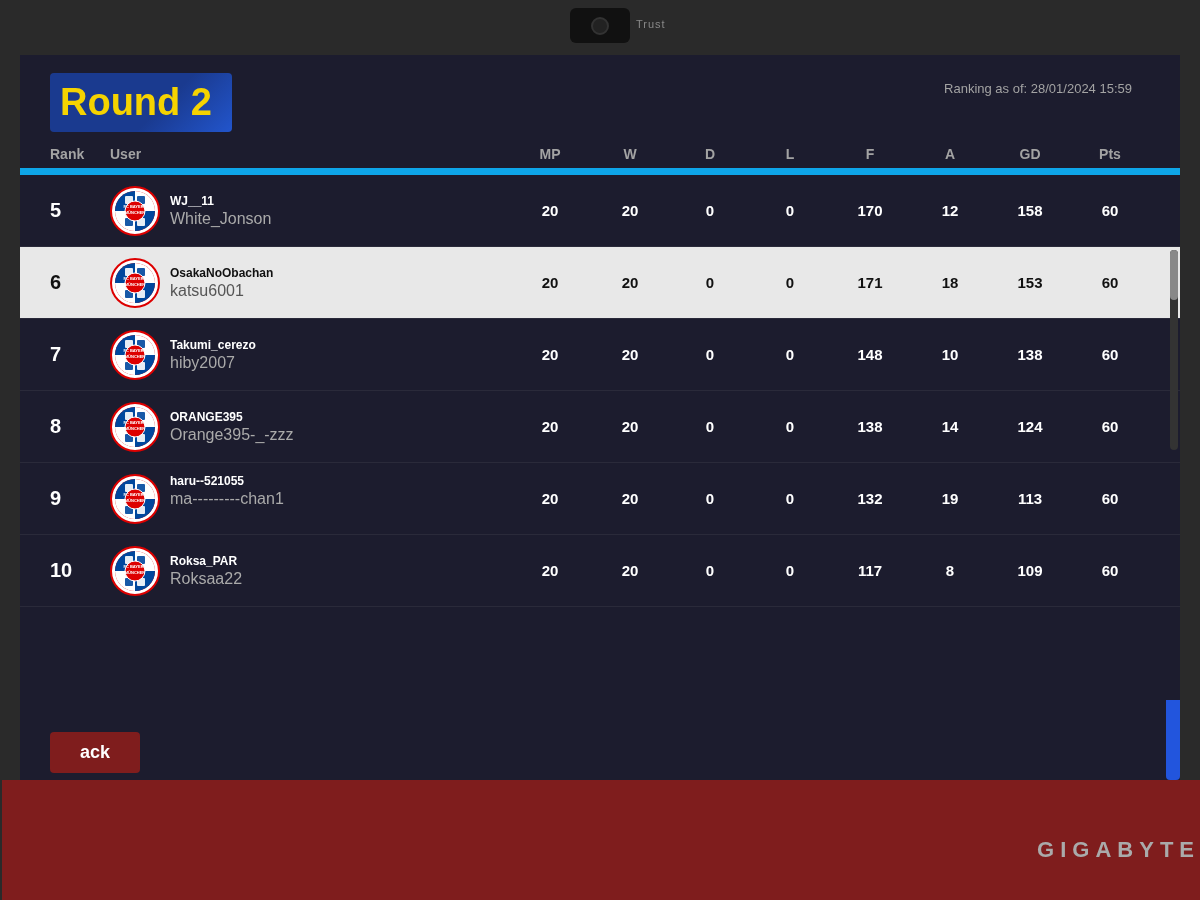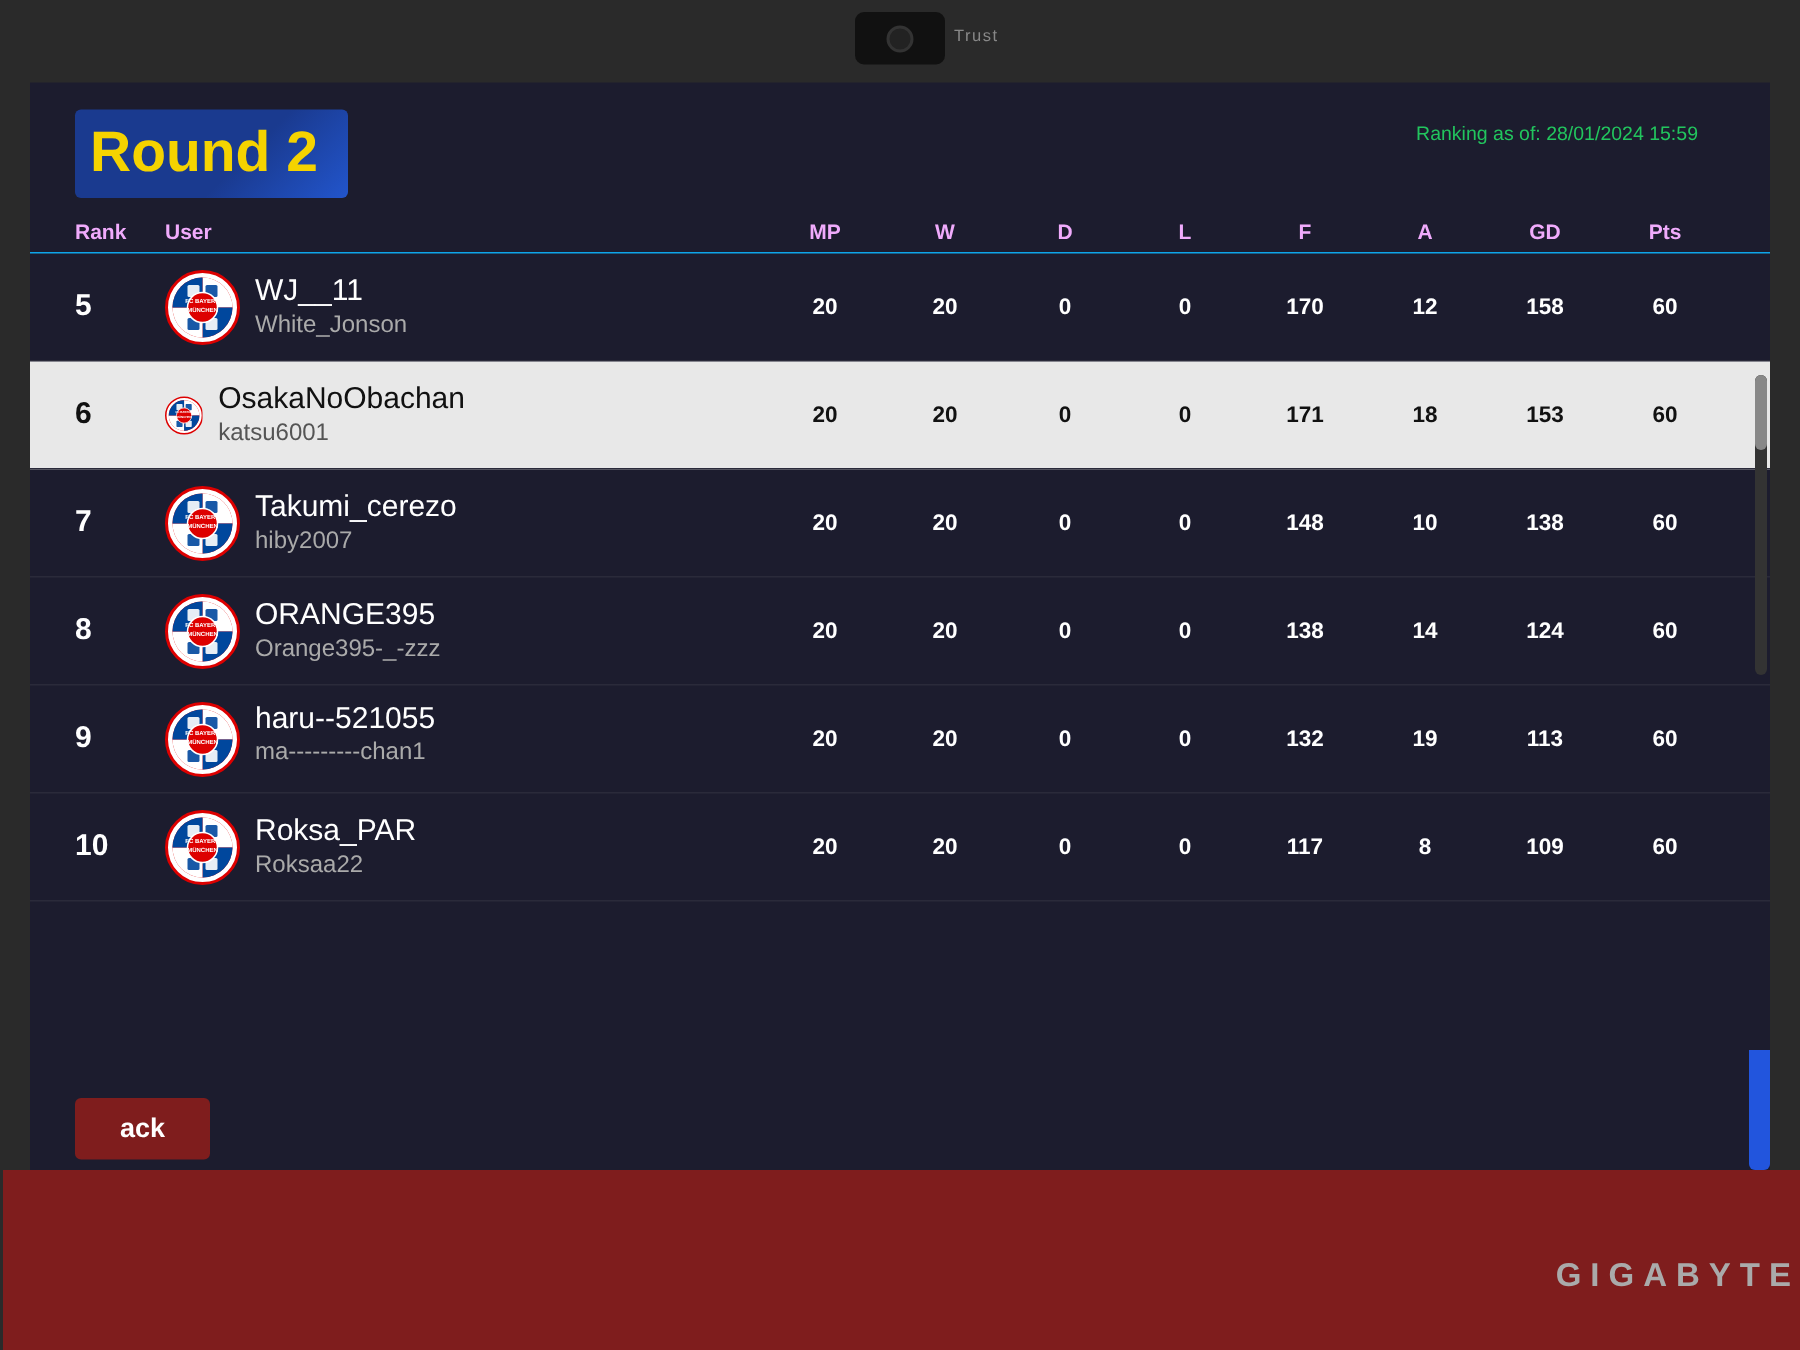--- a/index.html
+++ b/index.html
@@ -76,35 +76,35 @@
     .round-title {
       font-size: 38px;
       font-weight: bold;
       color: #f5d300;
       background: linear-gradient(135deg, #1a3a8f 60%, #2255cc 100%);
       padding: 8px 20px 8px 10px;
       border-radius: 4px;
     }
 
     .ranking-date {
-      color: #22c55e;
+      color: #a3a3a3;
       font-size: 13px;
       text-align: right;
       padding-top: 8px;
     }
 
     
     .table-header {
       display: grid;
       grid-template-columns: 60px 200px 1fr 80px 80px 80px 80px 80px 80px 80px 80px;
       padding: 6px 30px;
-      color: #f0abfc;
+      color: #a3a3a3;
       font-size: 14px;
       font-weight: bold;
-      border-bottom: 1px solid #0ea5e9;
+      border-bottom: 7px solid #0ea5e9;
     }
 
     .col-rank { }
     .col-user { }
     .col-spacer { }
     .col-stat { text-align: center; }
 
     
     .table-body {
       flex: 1;
@@ -139,22 +139,22 @@
       color: #111;
     }
 
     .user-info {
       display: flex;
       flex-direction: column;
     }
 
     .username {
       color: #fff;
-      font-size: 20px;
-      font-weight: normal;
+      font-size: 12px;
+      font-weight: bold;
     }
 
     .table-row.highlighted .username {
       color: #111;
     }
 
     .sub-username {
       color: #aaa;
       font-size: 16px;
       margin-top: 2px;

